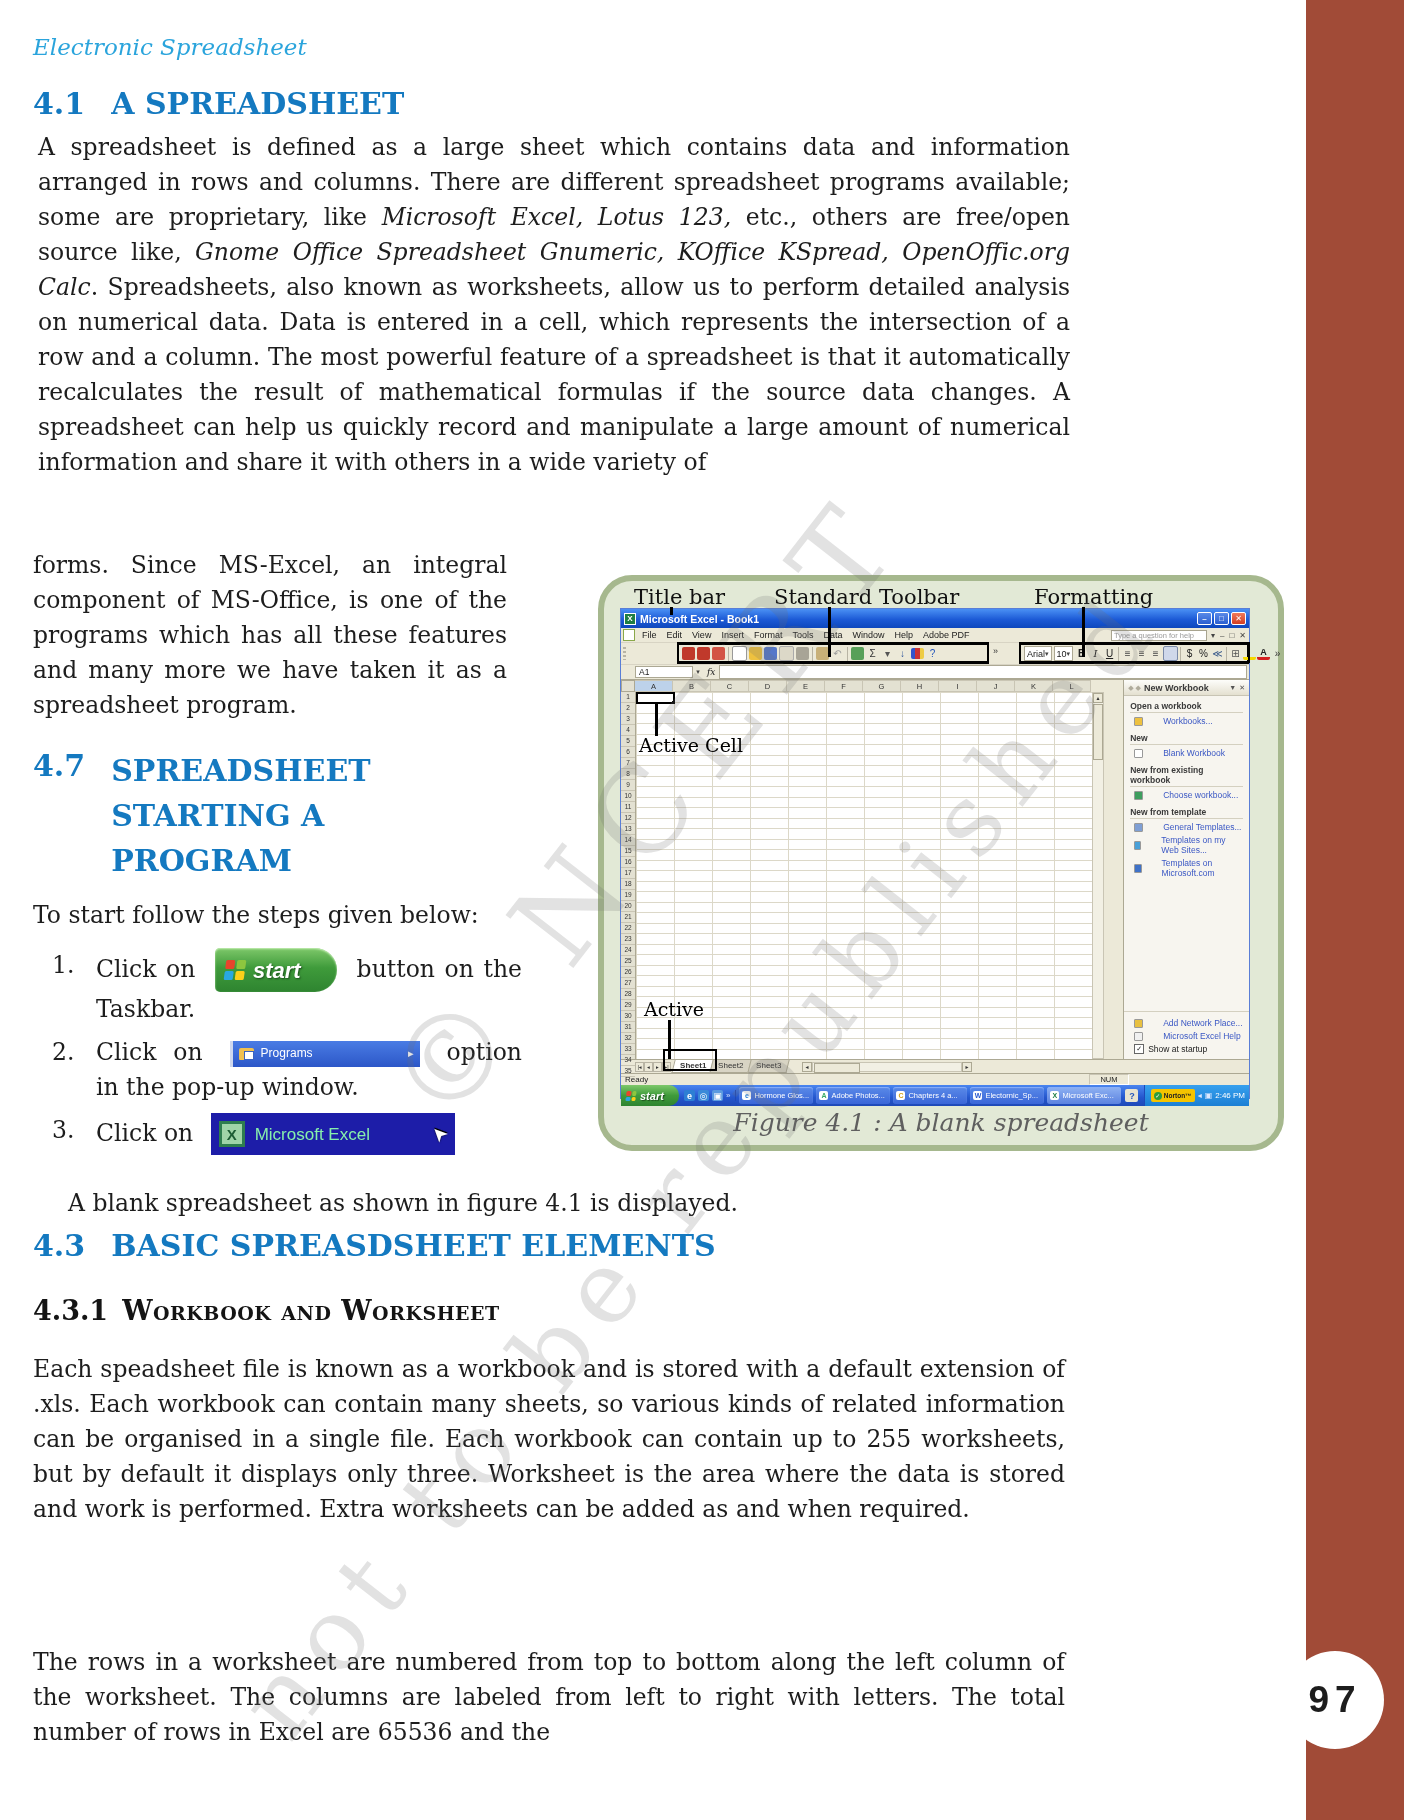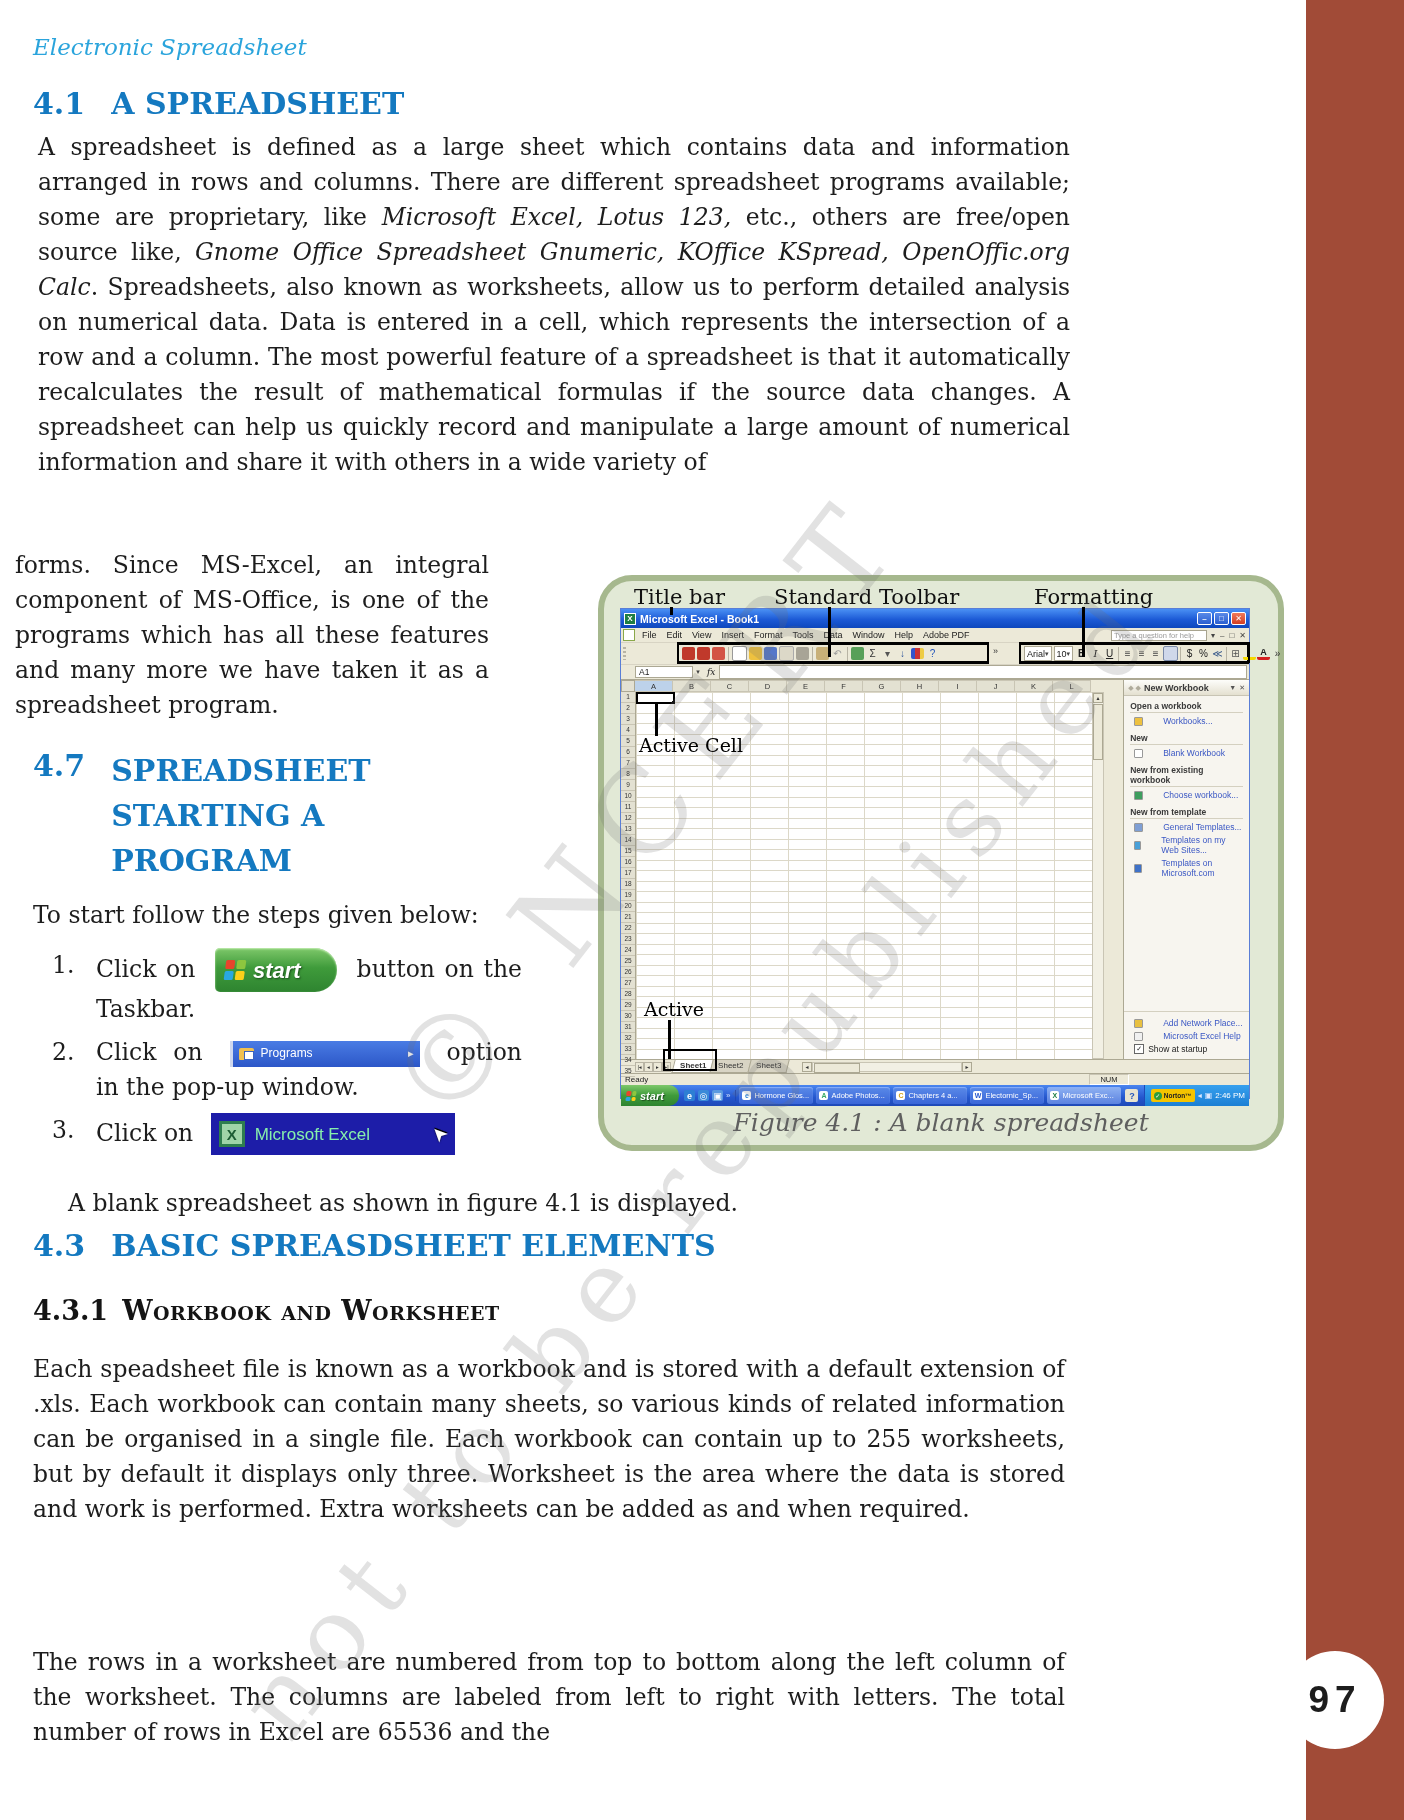--- a/index.html
+++ b/index.html
@@ -208,21 +208,21 @@
 
   <div class="h-blue" style="left:33px;top:86px;" data-name="section-4-1-heading">
     <span data-name="section-number">4.1</span>
     <span data-name="section-title">A SPREADSHEET</span>
   </div>
 
   <p class="para" style="left:38px;top:130px;width:1032px;margin:0;" data-name="paragraph-4-1">
     <span data-name="body-text">A spreadsheet is defined as a large sheet which contains data and information arranged in rows and columns. There are different spreadsheet programs available; some are proprietary, like </span><span class="em" data-name="body-text-italic">Microsoft Excel, Lotus 123,</span><span data-name="body-text"> etc., others are free/open source like, </span><span class="em" data-name="body-text-italic">Gnome Office Spreadsheet Gnumeric, KOffice KSpread, OpenOffic.org Calc</span><span data-name="body-text">. Spreadsheets, also known as worksheets, allow us to perform detailed analysis on numerical data. Data is entered in a cell, which represents the intersection of a row and a column. The most powerful feature of a spreadsheet is that it automatically recalculates the result of mathematical formulas if the source data changes. A spreadsheet can help us quickly record and manipulate a large amount of numerical information and share it with others in a wide variety of</span>
   </p>
 
-  <p class="para" style="left:15px;top:548px;width:474px;margin:0;" data-name="paragraph-4-1-wrap">forms. Since MS-Excel, an integral component of MS-Office, is one of the programs which has all these features and many more we have taken it as a spreadsheet program.</p>
+  <p class="para" style="left:33px;top:548px;width:474px;margin:0;" data-name="paragraph-4-1-wrap">forms. Since MS-Excel, an integral component of MS-Office, is one of the programs which has all these features and many more we have taken it as a spreadsheet program.</p>
 
   <div class="h-blue" style="left:33px;top:748px;" data-name="section-4-2-heading">
     <span data-name="section-number">4.7</span>
     <span class="lines">
       <span data-name="section-title-line">SPREADSHEET</span>
       <span data-name="section-title-line">STARTING A</span>
       <span data-name="section-title-line">PROGRAM</span>
     </span>
   </div>
 

